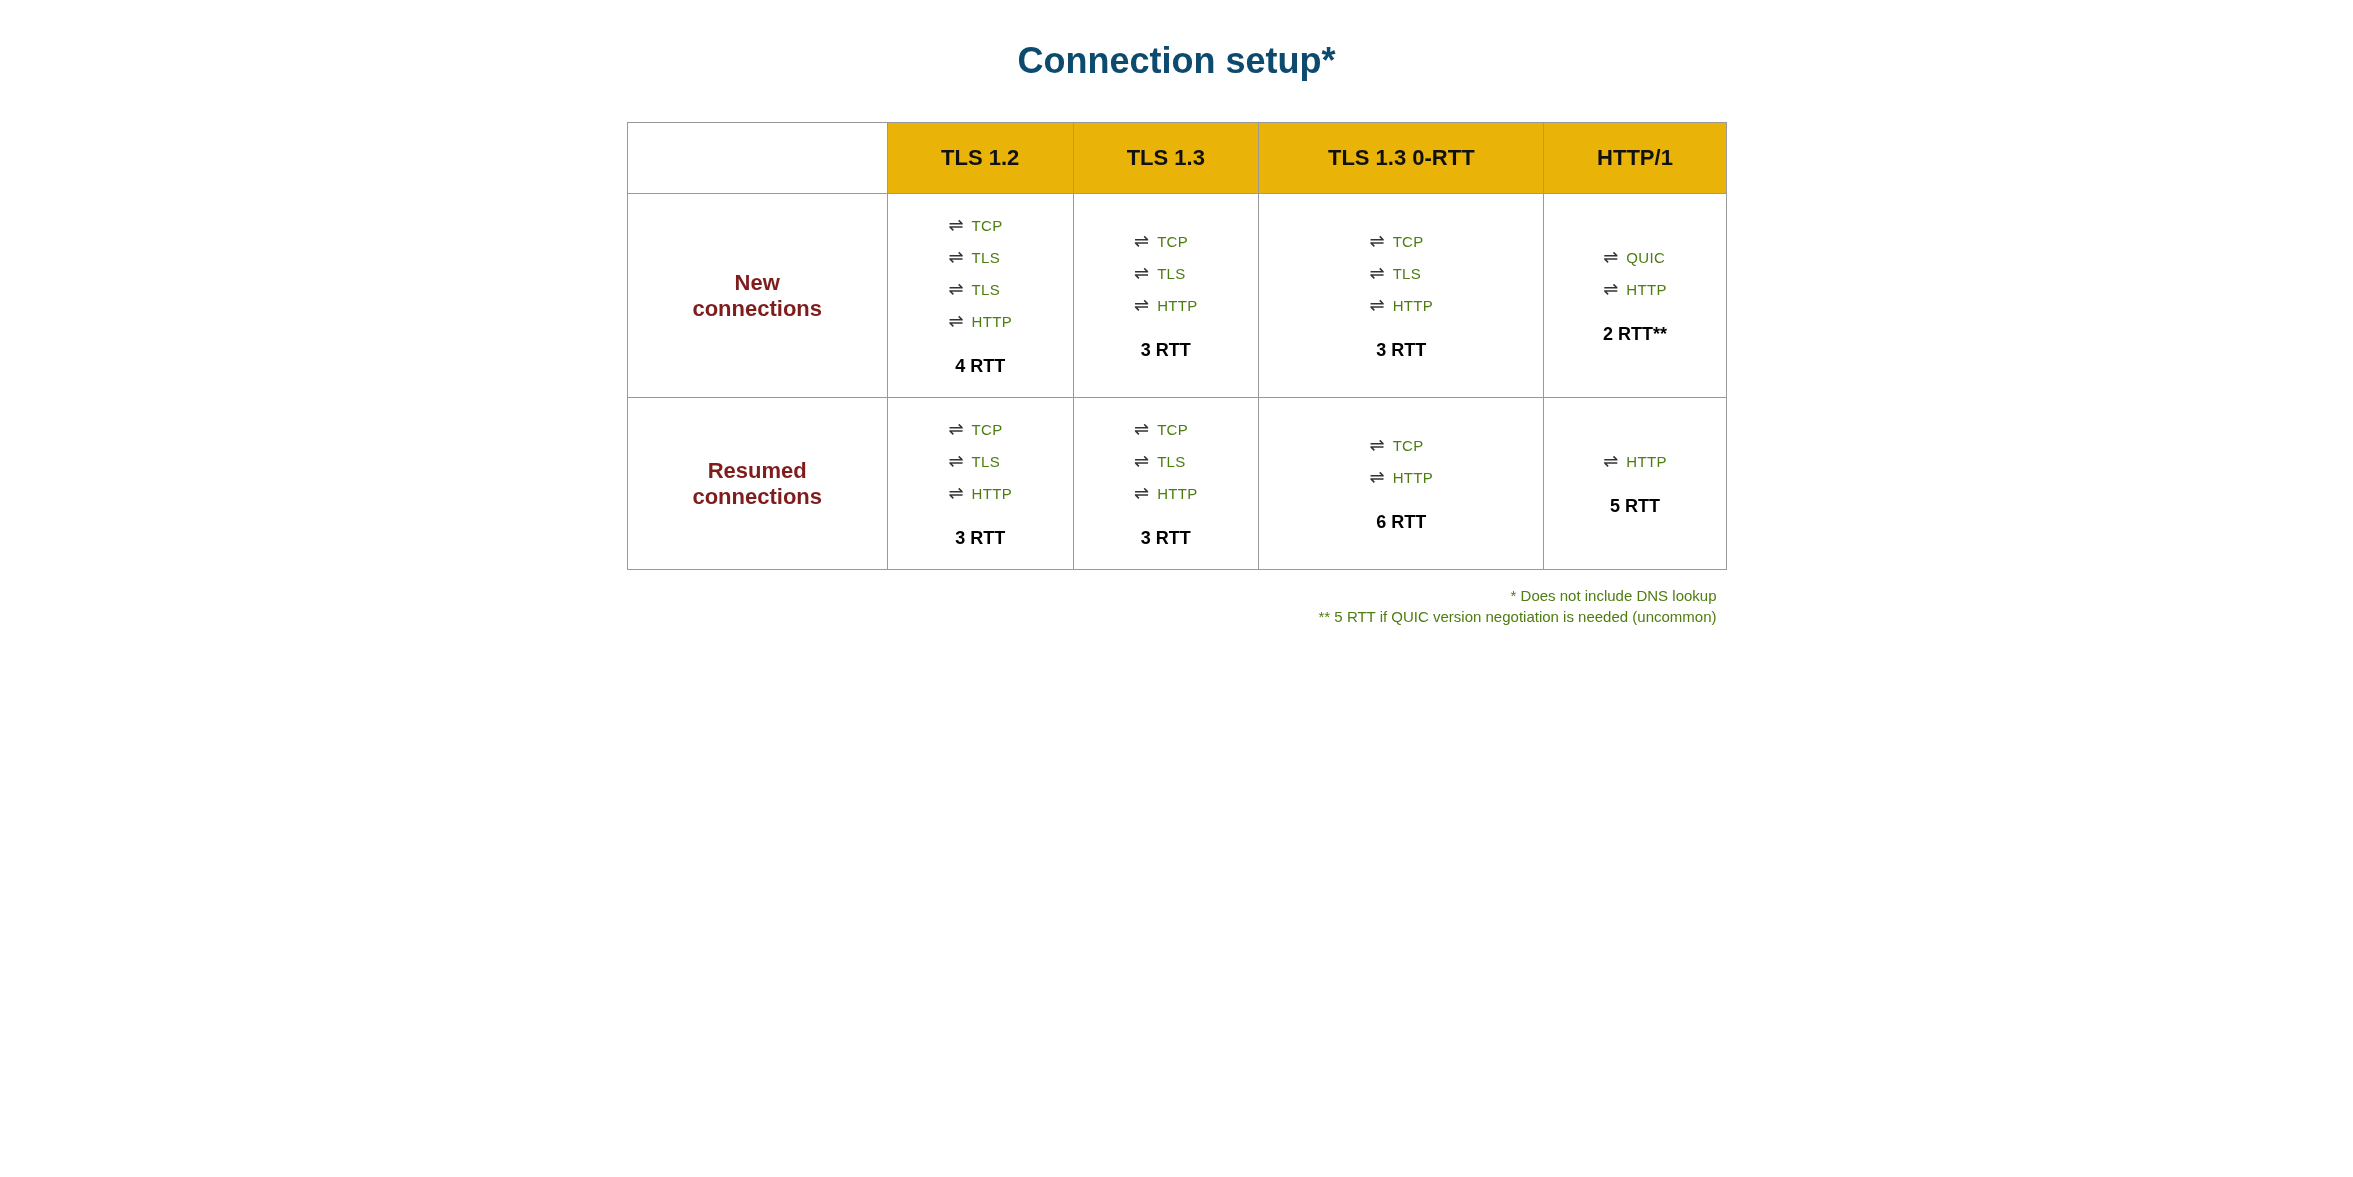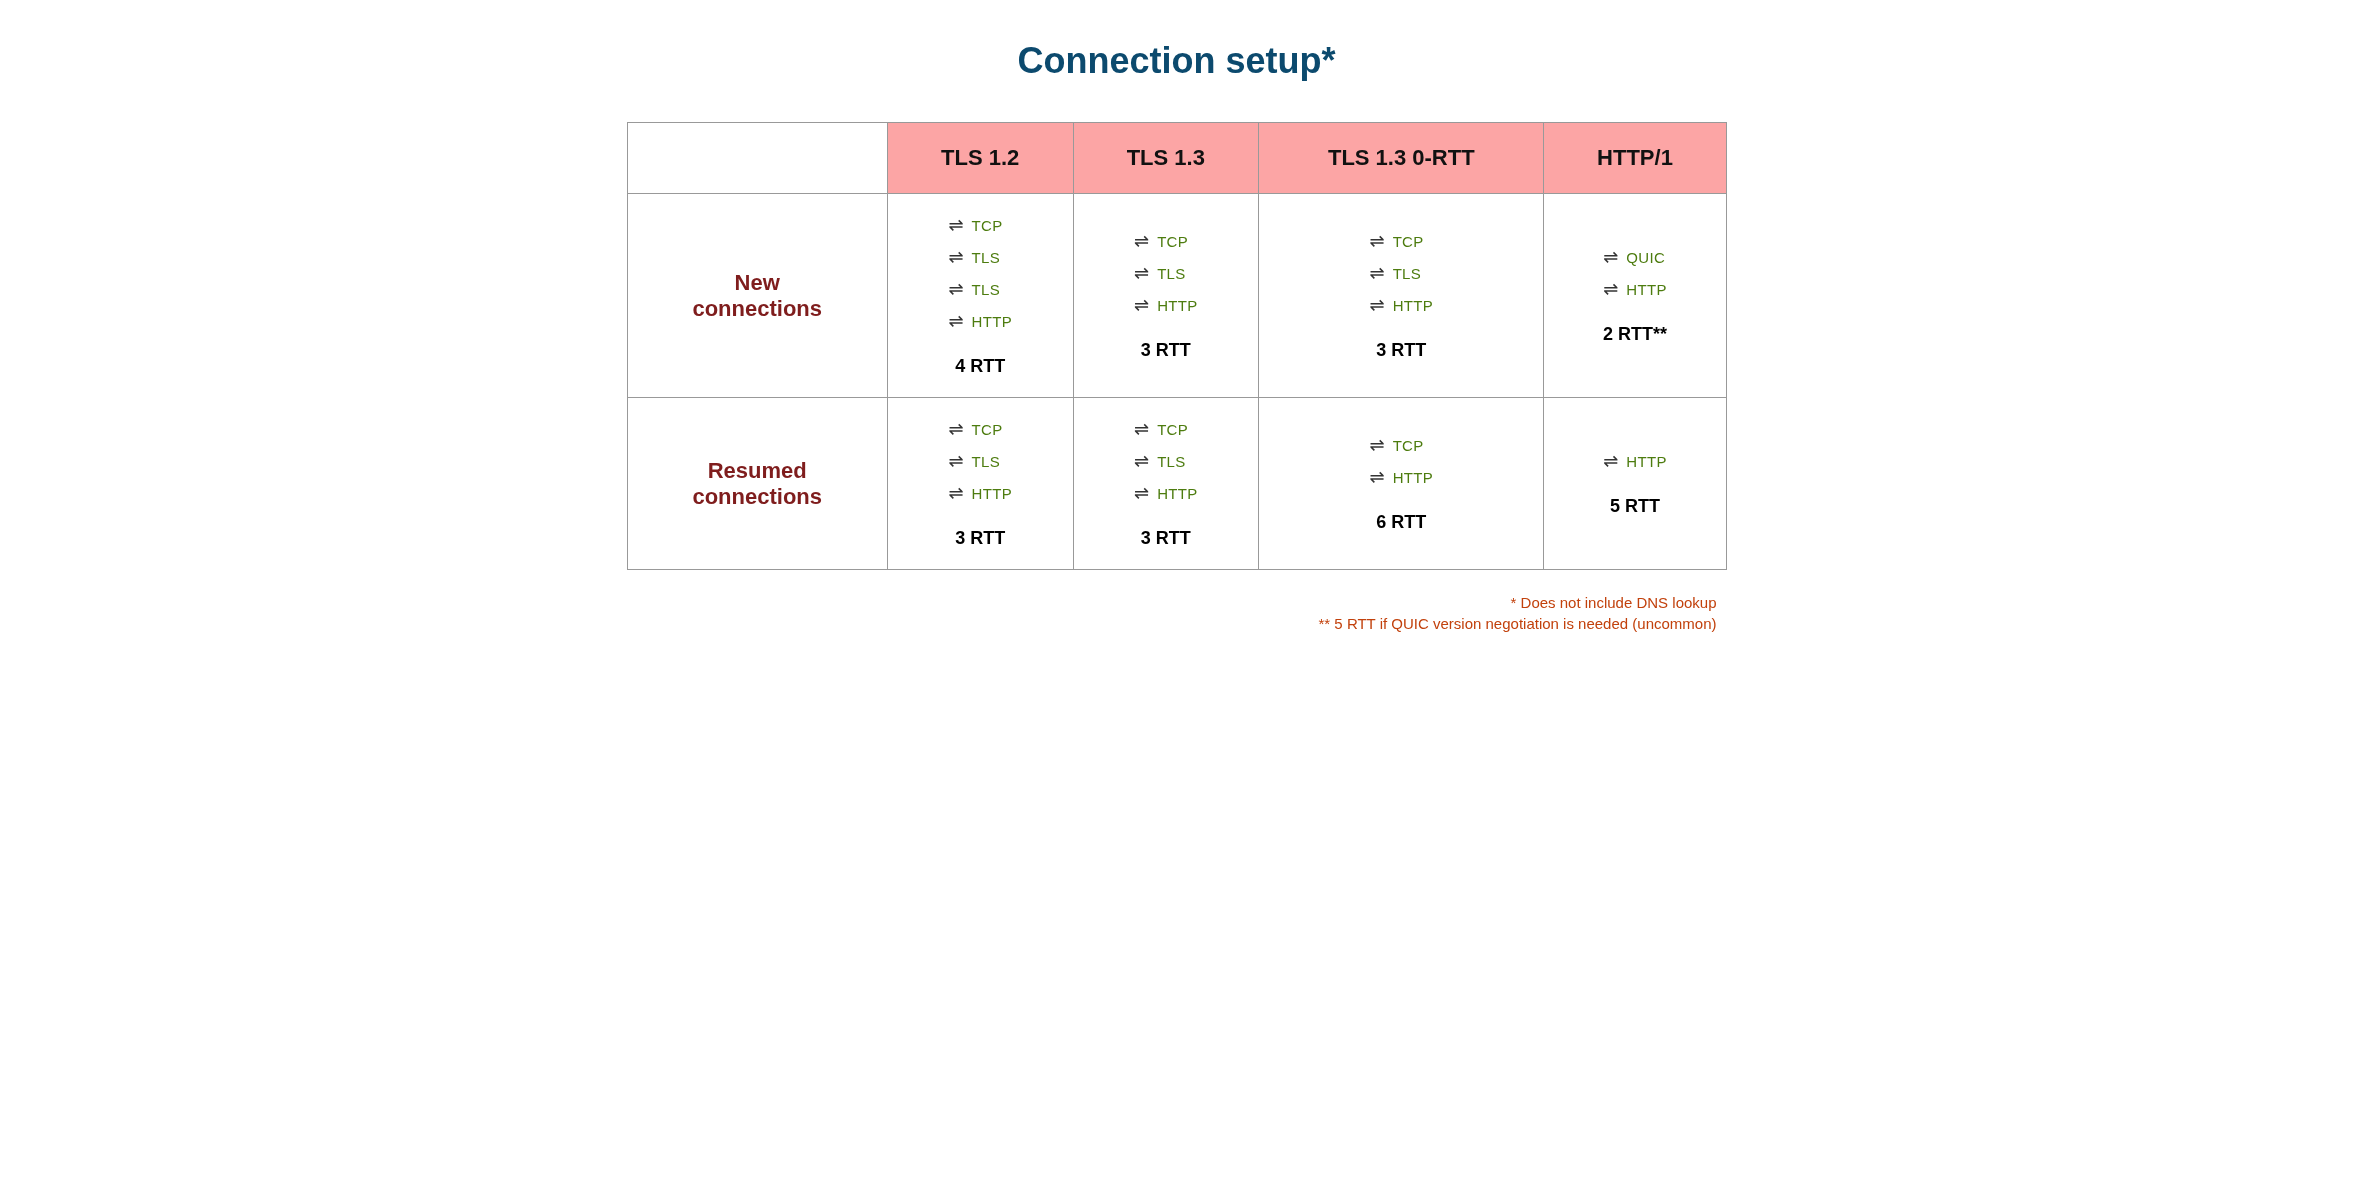--- a/index.html
+++ b/index.html
@@ -42,21 +42,21 @@
       border: 1.5px solid #999;
       padding: 20px 24px;
       vertical-align: middle;
       text-align: center;
     }
 
     .comparison-table thead th {
       font-size: 22px;
       font-weight: 900;
       color: #111;
-      background: #fca5a5;
+      background: #eab308;
       padding: 22px 24px;
     }
 
     .comparison-table thead th:first-child {
       background: #fff;
     }
 
     .row-label {
       font-size: 22px;
       font-weight: 900;
@@ -102,24 +102,24 @@
 
     .protocols-list {
       display: flex;
       flex-direction: column;
       align-items: flex-start;
       gap: 10px;
       margin-bottom: 14px;
     }
 
     .footnotes {
-      margin-top: 24px;
+      margin-top: 17px;
       text-align: right;
       font-size: 15px;
-      color: #c2410c;
+      color: #4d7c0f;
       padding-right: 10px;
     }
 
     .footnotes p {
       margin: 4px 0;
     }
   </style>
 </head>
 <body>
 

